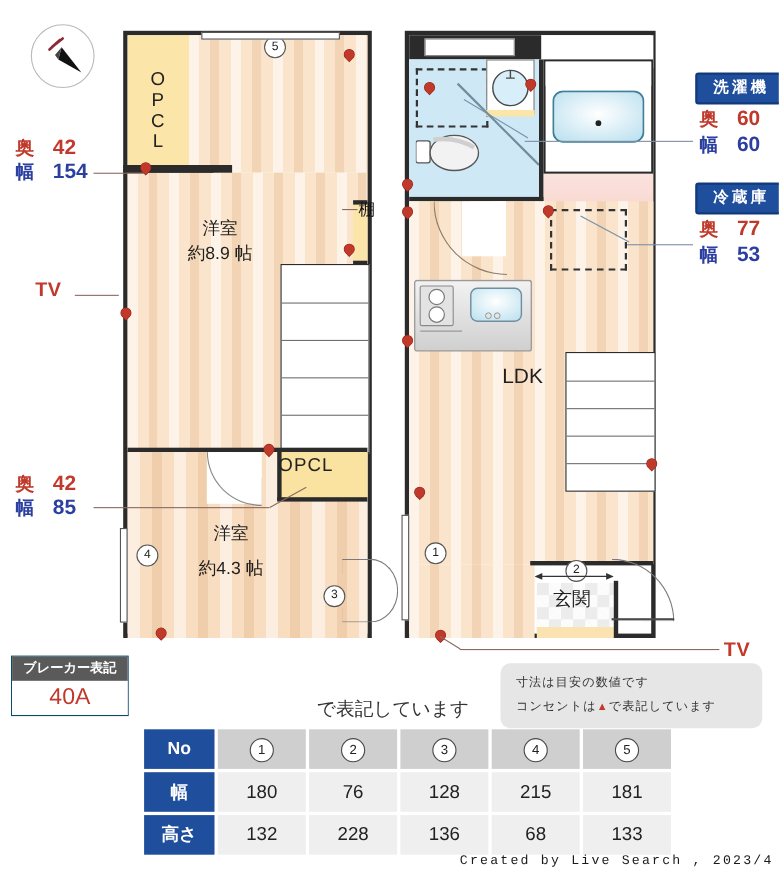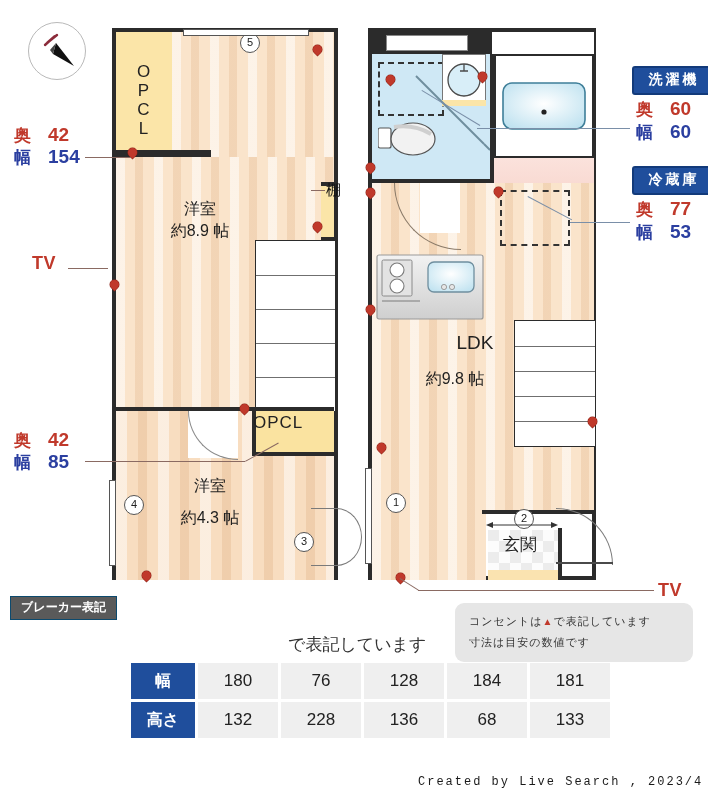--- a/index.html
+++ b/index.html
@@ -331,21 +331,20 @@
 <div class="outlet" style="left:366px;top:163px;"></div>
 <div class="outlet" style="left:366px;top:188px;"></div>
 <div class="outlet" style="left:494px;top:187px;"></div>
 <div class="outlet" style="left:366px;top:305px;"></div>
 <div class="outlet" style="left:588px;top:417px;"></div>
 <div class="outlet" style="left:377px;top:443px;"></div>
 <div class="outlet" style="left:396px;top:573px;"></div>
 
 <div class="room-label" style="left:400px;top:330px;width:110px;">
   <div style="font-size:19px;padding-left:40px;">LDK</div>
-  <div class="area" style="margin-top:12px;">約9.8 帖</div>
 </div>
 <div class="room-label" style="left:484px;top:534px;width:72px;">
   <div style="font-size:17px;">玄関</div>
 </div>
 
 <div class="marker" style="left:386px;top:493px;">1</div>
 <div class="marker" style="left:514px;top:509px;">2</div>
 <div class="plan white" style="left:365px;top:468px;width:7px;height:96px;border:1px solid #555;box-sizing:border-box;"></div>
 
 <div style="position:absolute;left:486px;top:515px;">
@@ -386,39 +385,48 @@
 </div>
 <div class="leader" style="left:570px;top:222px;width:60px;background:#7a8fa8;"></div>
 <div class="leader-d" style="left:528px;top:196px;width:50px;transform:rotate(28deg);background:#7a8fa8;"></div>
 
 <div class="tv" style="left:658px;top:580px;">TV</div>
 <div class="leader" style="left:418px;top:590px;width:236px;"></div>
 <div class="leader-d" style="left:400px;top:578px;width:22px;transform:rotate(32deg);"></div>
 
 <div class="brk" style="left:10px;top:596px;width:107px;">
   <div class="brk-h">ブレーカー表記</div>
+  <div class="brk-v">40A</div>
 </div>
 
 <div class="note" style="left:455px;top:603px;width:210px;">
+  <div>寸法は目安の数値です</div>
   <div>
     <span>コンセントは</span><span class="tri">▲</span><span>で表記しています</span>
   </div>
-  <div>寸法は目安の数値です</div>
 </div>
 
 <div class="ct-title" style="left:288px;top:633px;">で表記しています</div>
 
 <table class="ctable" style="left:128px;top:660px;">
   <tbody>
+      <tr>
+    <td class="hd">No</td>
+    <td class="nohd"><span class="numcirc">1</span></td>
+    <td class="nohd"><span class="numcirc">2</span></td>
+    <td class="nohd"><span class="numcirc">3</span></td>
+    <td class="nohd"><span class="numcirc">4</span></td>
+    <td class="nohd"><span class="numcirc">5</span></td>
+  </tr>
   <tr>
     <td class="hd">幅</td>
     <td class="val">180</td>
     <td class="val">76</td>
     <td class="val">128</td>
-    <td class="val">184</td>
+    <td class="val">215</td>
     <td class="val">181</td>
   </tr>
   <tr>
     <td class="hd">高さ</td>
     <td class="val">132</td>
     <td class="val">228</td>
     <td class="val">136</td>
     <td class="val">68</td>
     <td class="val">133</td>
   </tr>

